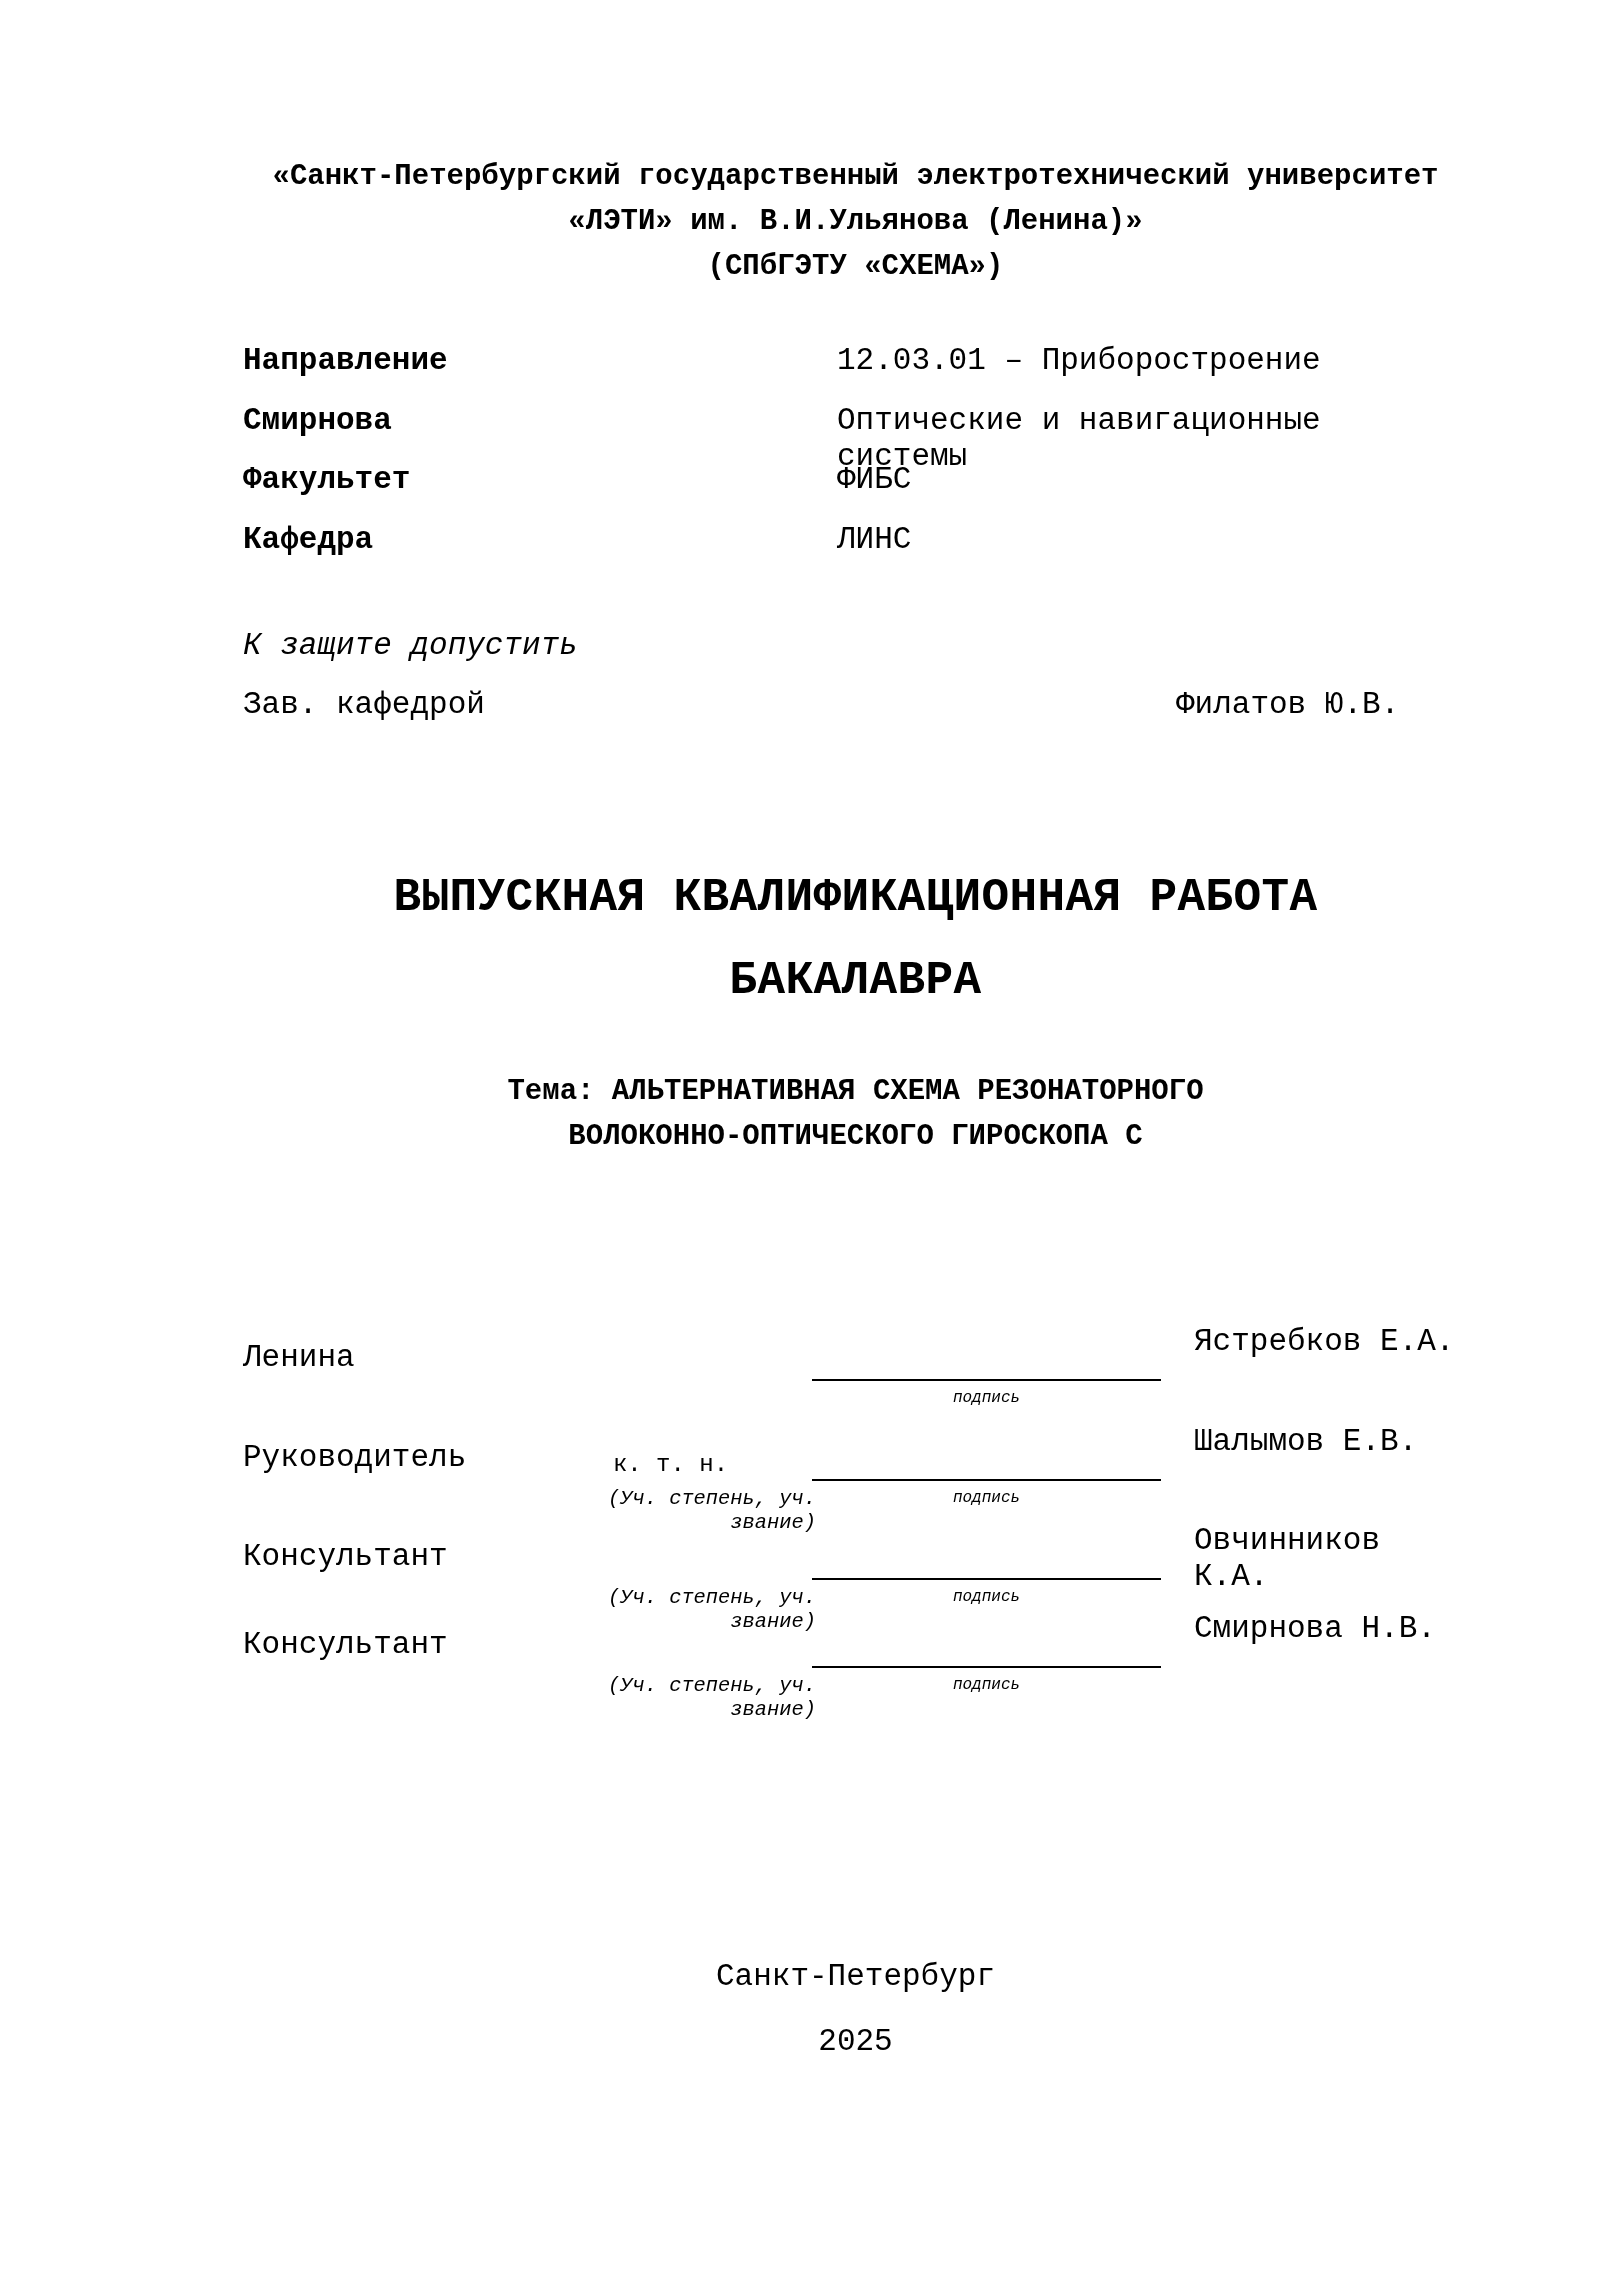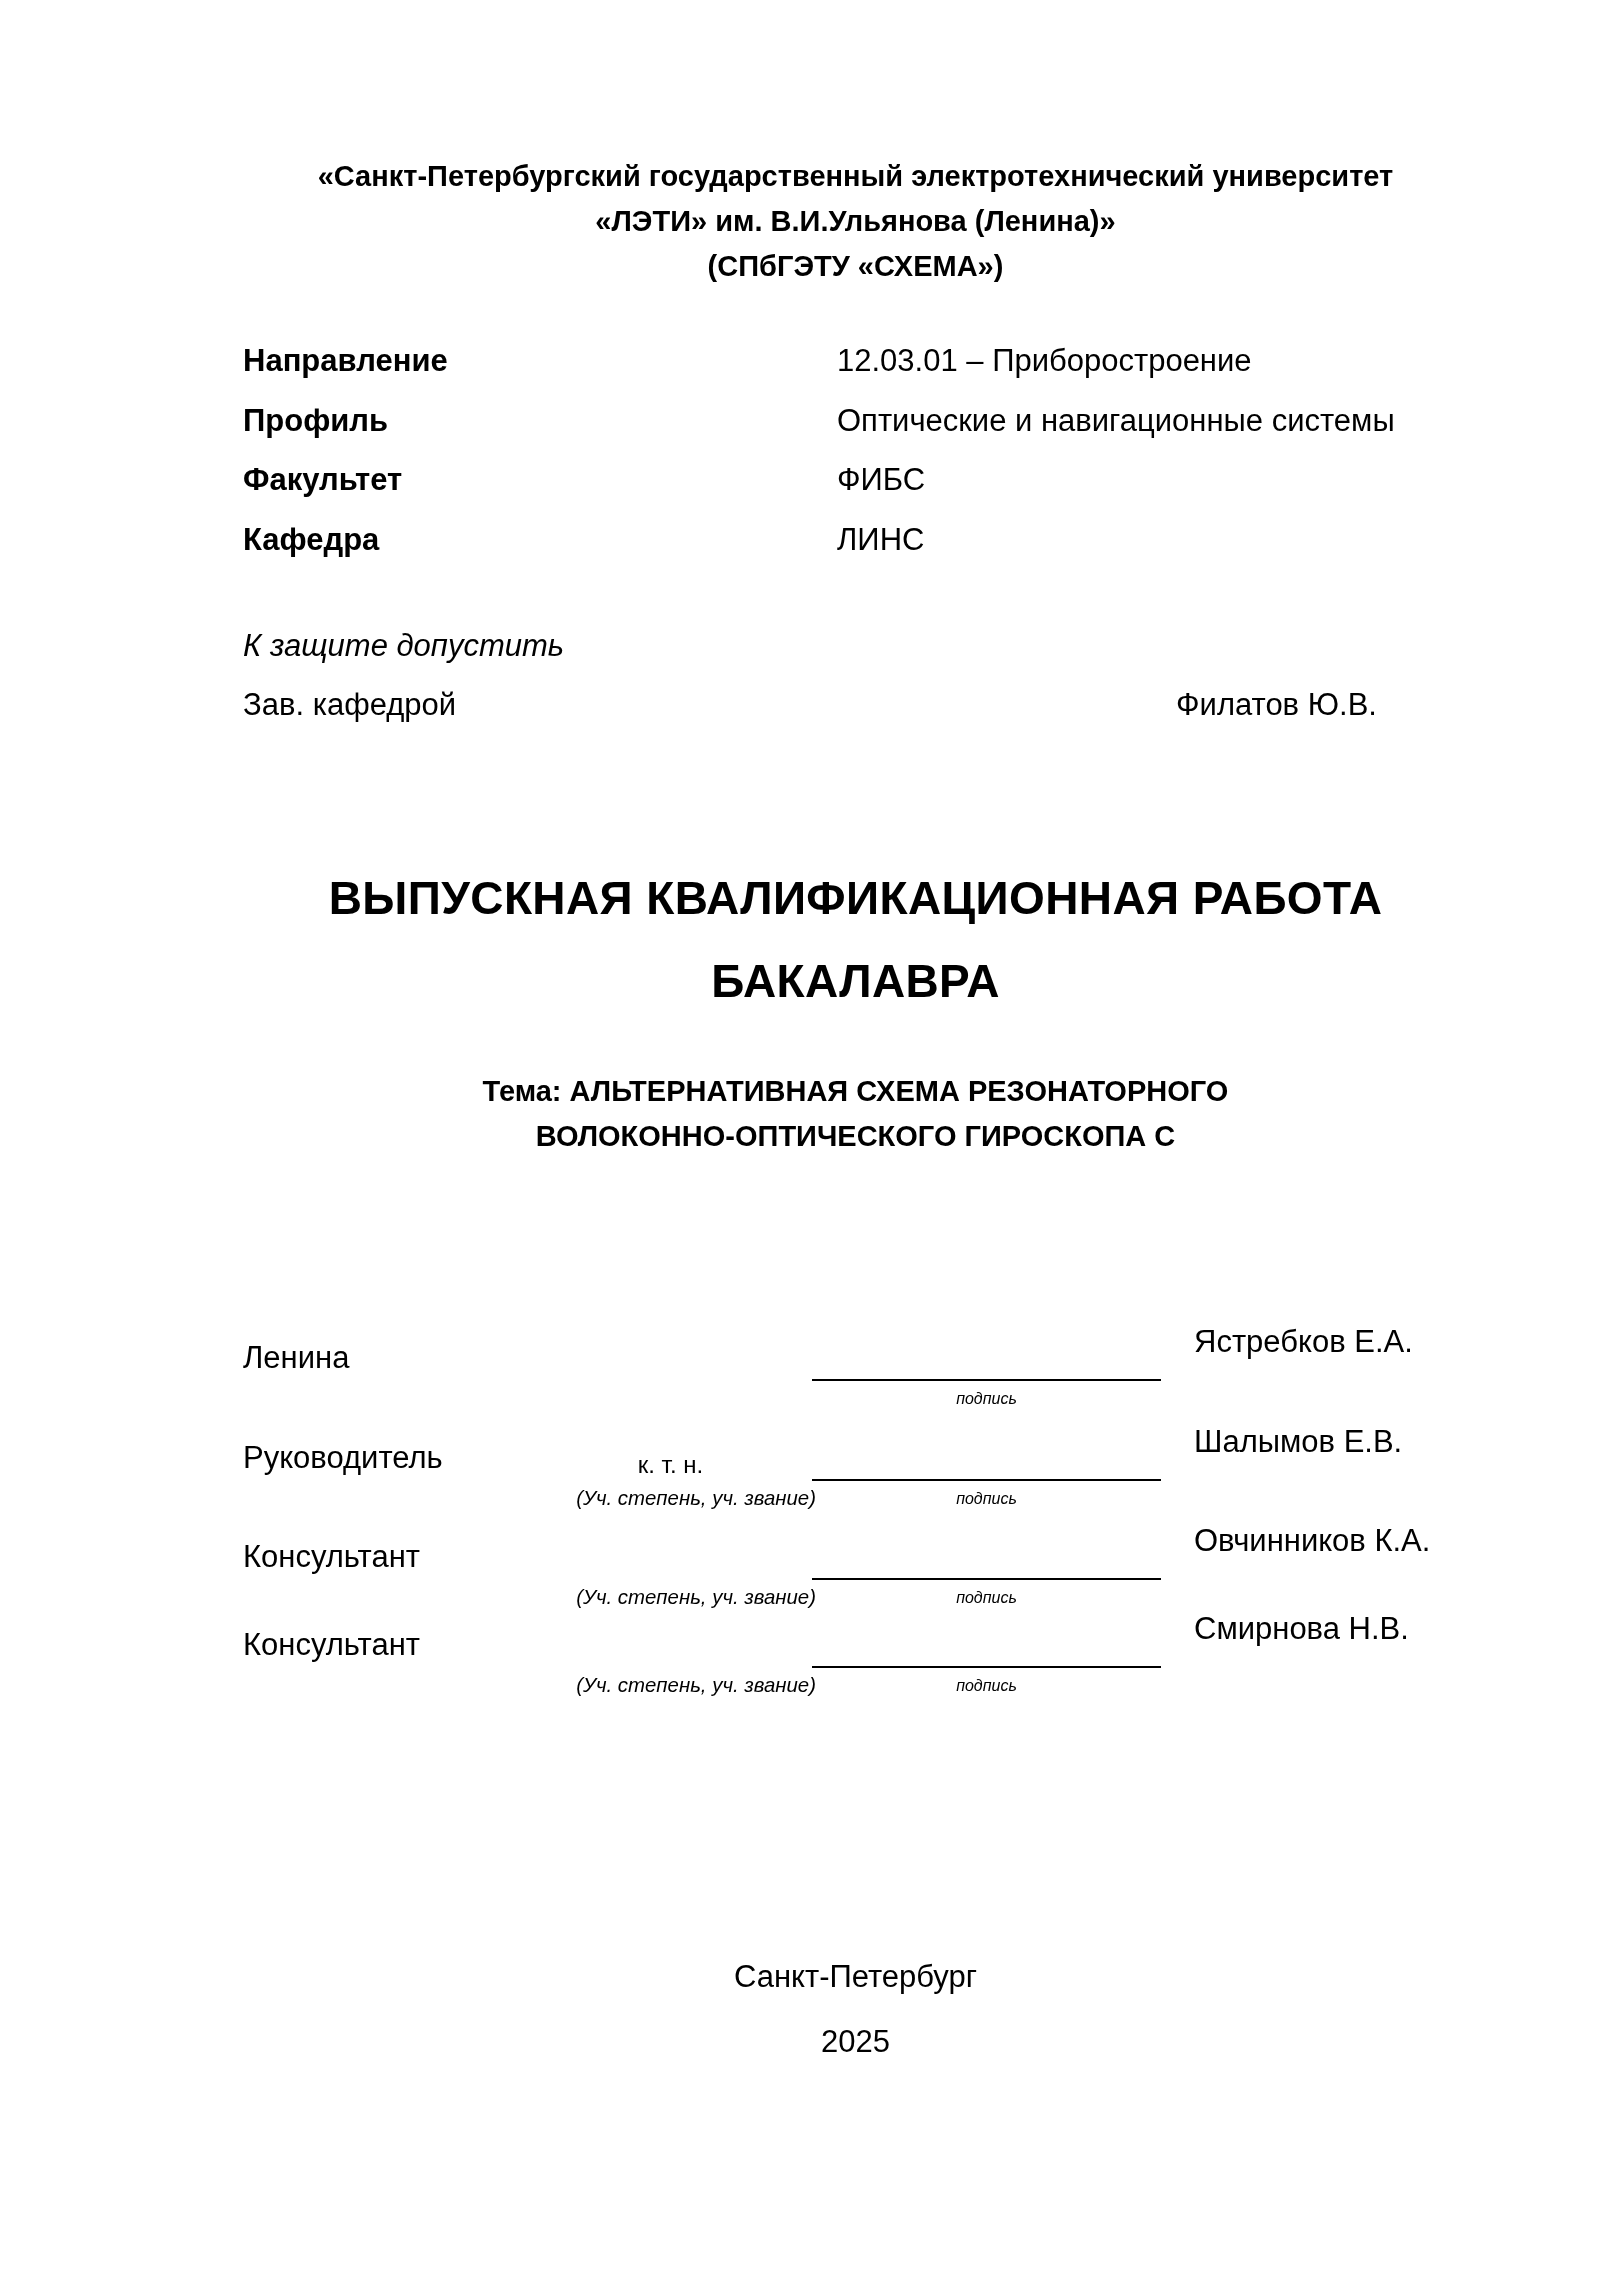--- a/index.html
+++ b/index.html
@@ -3,21 +3,21 @@
 <meta charset="utf-8">
 <style>
   html, body { margin: 0; padding: 0; background: #888; }
   .page {
     position: relative;
     width: 1623px;
     height: 2295px;
     margin: 0 auto;
     background: #ffffff;
     color: #000000;
-    font-family: Liberation Sans, sans-serif;
+    font-family: Liberation Mono, monospace;
     overflow: hidden;
   }
   .abs { position: absolute; }
   .center-block {
     position: absolute;
     left: 243px;
     width: 1225px;
     text-align: center;
   }
   .header {
@@ -93,21 +93,21 @@
     <div>«Санкт-Петербургский государственный электротехнический университет</div>
     <div>«ЛЭТИ» им. В.И.Ульянова (Ленина)»</div>
     <div>(СПбГЭТУ «СХЕМА»)</div>
   </div>
 
   <div class="info-row" style="top:343px">
     <span class="info-label">Направление</span>
     <span class="info-value">12.03.01 – Приборостроение</span>
   </div>
   <div class="info-row" style="top:403px">
-    <span class="info-label">Профиль</span>
+    <span class="info-label">Смирнова</span>
     <span class="info-value">Оптические и навигационные системы</span>
   </div>
   <div class="info-row" style="top:462px">
     <span class="info-label">Факультет</span>
     <span class="info-value">ФИБС</span>
   </div>
   <div class="info-row" style="top:522px">
     <span class="info-label">Кафедра</span>
     <span class="info-value">ЛИНС</span>
   </div>

